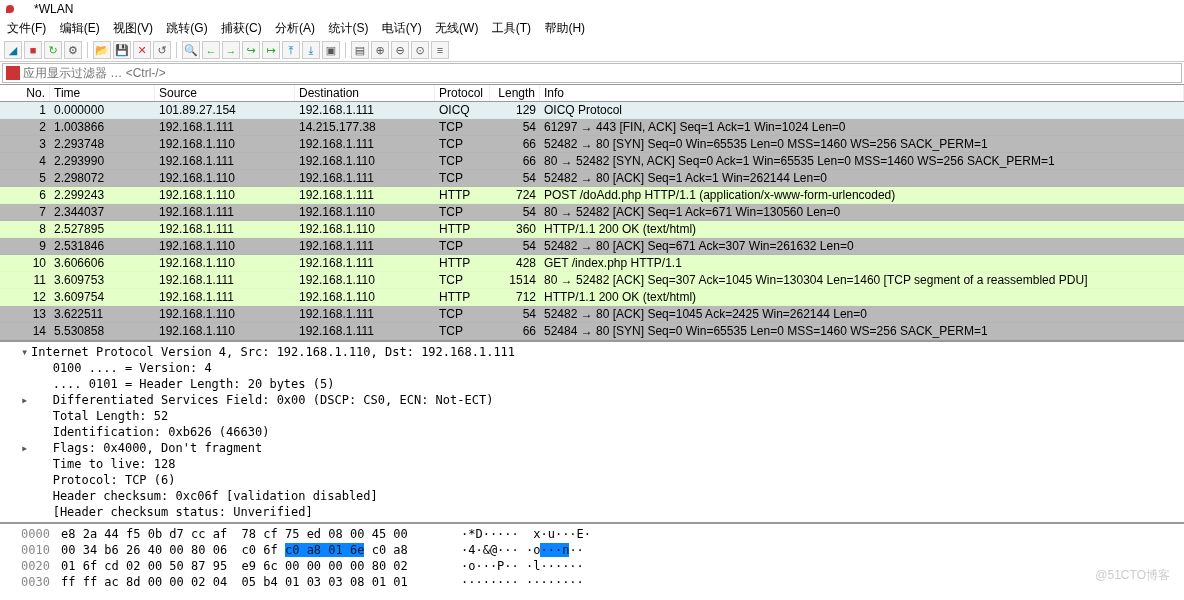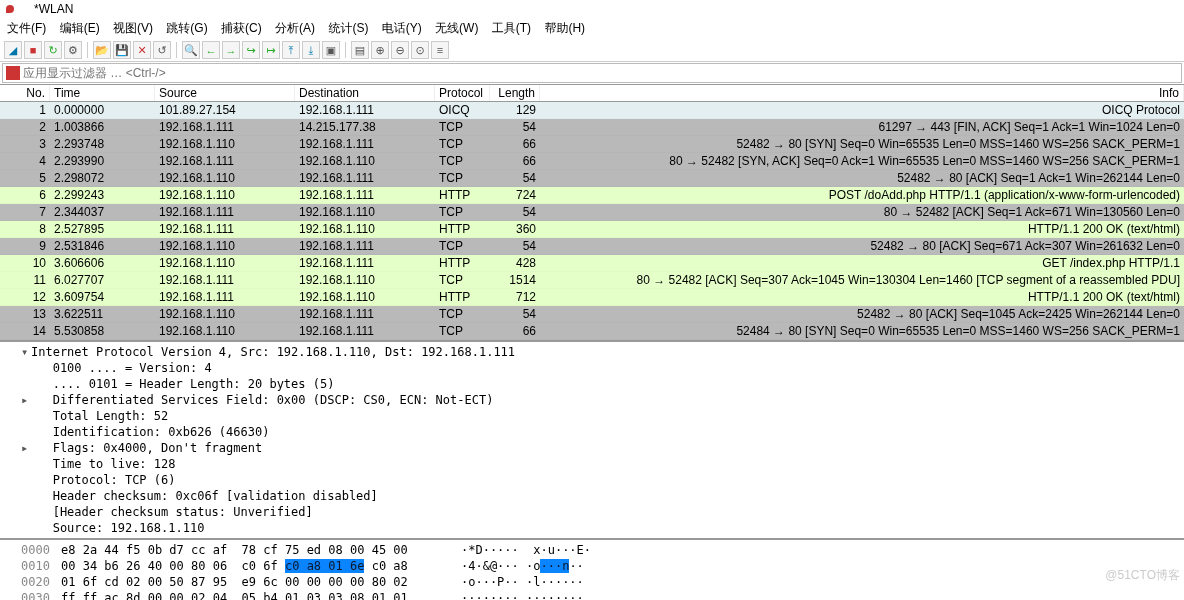--- a/index.html
+++ b/index.html
@@ -18,34 +18,34 @@
 .packet-hdr { display:flex; border-top:1px solid #999; border-bottom:1px solid #999; background:#fff; }
 .packet-hdr div { padding:1px 4px; border-right:1px solid #eee; }
 .packet-row { display:flex; height:17px; align-items:center; border-bottom:1px solid rgba(0,0,0,0.02); }
 .packet-row div { padding:0 4px; white-space:nowrap; overflow:hidden; }
 .c-no { width:50px; text-align:right; }
 .c-time { width:105px; }
 .c-src { width:140px; }
 .c-dst { width:140px; }
 .c-proto { width:55px; }
 .c-len { width:50px; text-align:right; }
-.c-info { flex:1;text-align:right; }
+.c-info { flex:1; }
 .bg-cyan { background:#e4eff2; }
 .bg-grey { background:#b9b9b9; }
 .bg-green { background:#e4ffc7; }
 .details-pane { font-family:Consolas,monospace; font-size:12px; padding:2px 21px; border-top:2px solid #999; line-height:16px; }
 .details-pane .line { white-space:pre; }
 .details-pane .exp { color:#555; display:inline-block; width:10px; }
 .hex-pane { font-family:Consolas,monospace; font-size:12px; border-top:2px solid #999; padding:2px 4px; line-height:16px; }
 .hex-row { display:flex; white-space:pre;margin-left:17px; }
 .hex-off { color:#888; width:40px; }
 .hex-bytes { width:400px; }
 .hex-ascii { }
 .hilite { background:#0a84ff; color:#0f172a; }
-.watermark { position:absolute; right:4px; bottom:16px; font-size:12px; color:#ccc; }
+.watermark { position:absolute; right:14px; bottom:16px; font-size:12px; color:#ccc; }
 </style>
 </head>
 <body>
 
 <div class="title-bar">
   <span class="dot"></span>
   <span>*WLAN</span>
 </div>
 
 <div class="menu-bar">
@@ -190,21 +190,21 @@
         <div class="c-no">10</div>
         <div class="c-time">3.606606</div>
         <div class="c-src">192.168.1.110</div>
         <div class="c-dst">192.168.1.111</div>
         <div class="c-proto">HTTP</div>
         <div class="c-len">428</div>
         <div class="c-info">GET /index.php HTTP/1.1</div>
       </div>
       <div class="packet-row bg-green">
         <div class="c-no">11</div>
-        <div class="c-time">6.027707</div>
+        <div class="c-time">3.609753</div>
         <div class="c-src">192.168.1.111</div>
         <div class="c-dst">192.168.1.110</div>
         <div class="c-proto">TCP</div>
         <div class="c-len">1514</div>
         <div class="c-info">80 → 52482 [ACK] Seq=307 Ack=1045 Win=130304 Len=1460 [TCP segment of a reassembled PDU]</div>
       </div>
       <div class="packet-row bg-green">
         <div class="c-no">12</div>
         <div class="c-time">3.609754</div>
         <div class="c-src">192.168.1.111</div>
@@ -240,21 +240,20 @@
       <div class="line"><span class="exp"> </span>   0100 .... = Version: 4</div>
       <div class="line"><span class="exp"> </span>   .... 0101 = Header Length: 20 bytes (5)</div>
       <div class="line"><span class="exp">▸</span>   Differentiated Services Field: 0x00 (DSCP: CS0, ECN: Not-ECT)</div>
       <div class="line"><span class="exp"> </span>   Total Length: 52</div>
       <div class="line"><span class="exp"> </span>   Identification: 0xb626 (46630)</div>
       <div class="line"><span class="exp">▸</span>   Flags: 0x4000, Don't fragment</div>
       <div class="line"><span class="exp"> </span>   Time to live: 128</div>
       <div class="line"><span class="exp"> </span>   Protocol: TCP (6)</div>
       <div class="line"><span class="exp"> </span>   Header checksum: 0xc06f [validation disabled]</div>
       <div class="line"><span class="exp"> </span>   [Header checksum status: Unverified]</div>
-      <div class="line"><span class="exp"> </span>   Source: 192.168.1.110</div>
     </div>
 </div>
 
 <div class="hex-pane">
   <div class="hex-row"><span class="hex-off">0000</span><span class="hex-bytes">e8 2a 44 f5 0b d7 cc af  78 cf 75 ed 08 00 45 00</span><span class="hex-ascii">·*D·····  x·u···E·</span></div>
   <div class="hex-row"><span class="hex-off">0010</span><span class="hex-bytes"><span>00 34 b6 26 40 00 80 06  c0 6f </span><span class="hilite">c0 a8 01 6e</span><span> c0 a8</span></span><span class="hex-ascii"><span>·4·&amp;@··· ·o</span><span class="hilite">···n</span><span>··</span></span></div>
   <div class="hex-row"><span class="hex-off">0020</span><span class="hex-bytes">01 6f cd 02 00 50 87 95  e9 6c 00 00 00 00 80 02</span><span class="hex-ascii">·o···P·· ·l······</span></div>
   <div class="hex-row"><span class="hex-off">0030</span><span class="hex-bytes">ff ff ac 8d 00 00 02 04  05 b4 01 03 03 08 01 01</span><span class="hex-ascii">········ ········</span></div>
 
 </div>

